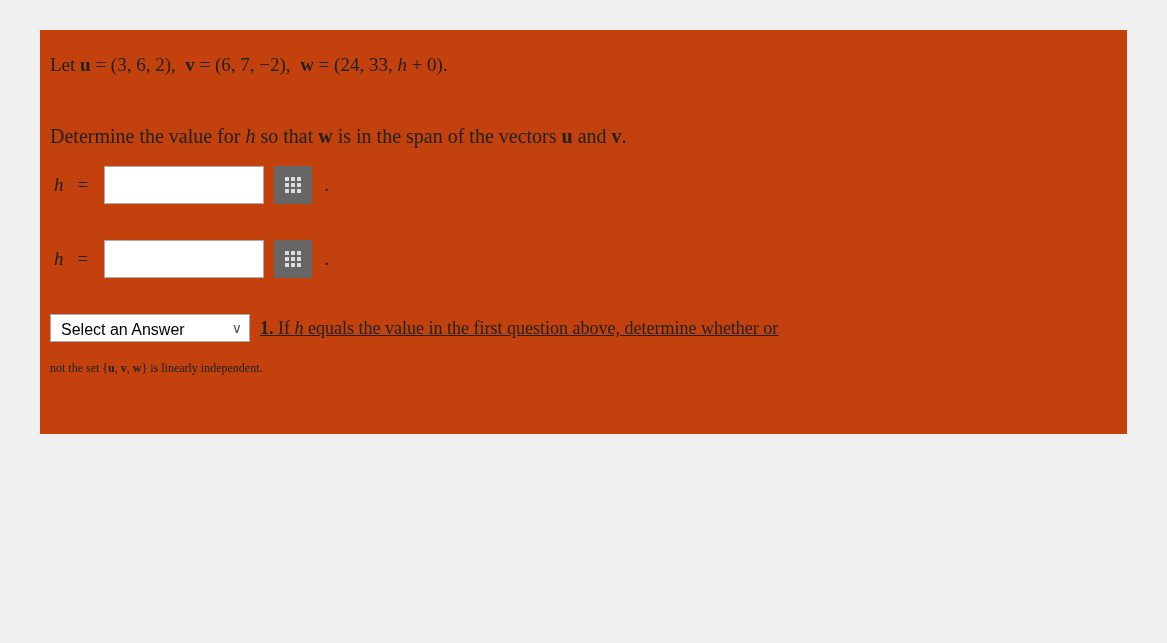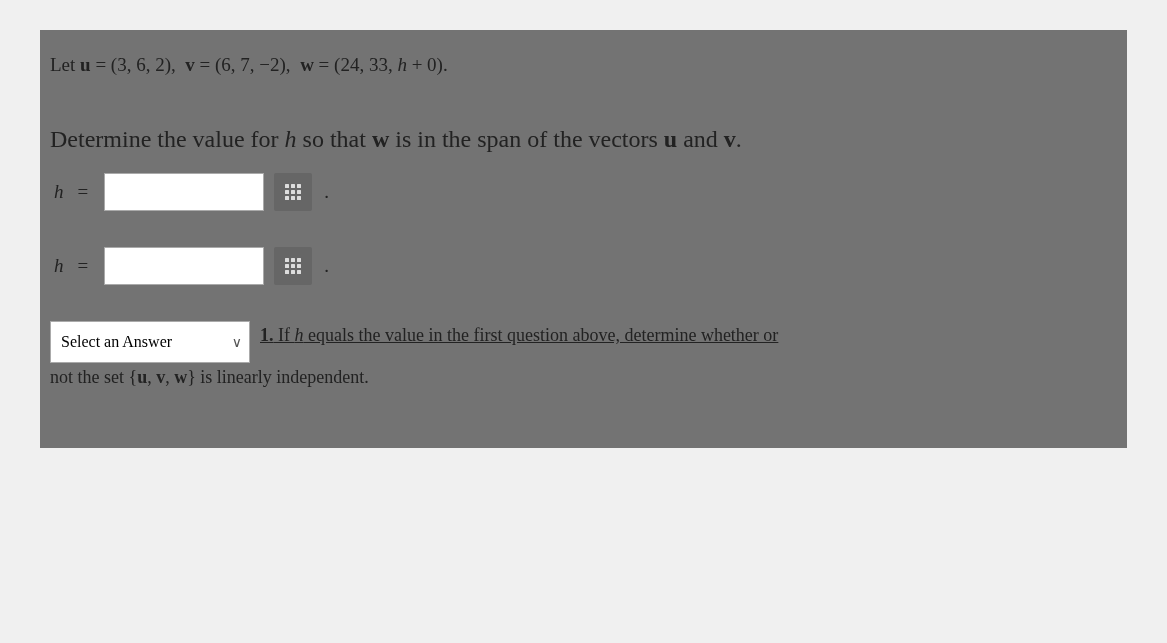--- a/index.html
+++ b/index.html
@@ -12,37 +12,37 @@
       background-color: #f0f0f0;
       font-family: Georgia, 'Times New Roman', serif;
       font-size: 18px;
       color: #222;
       width: 1167px;
       min-height: 643px;
       padding: 30px 40px;
     }
 
     .problem-container {
-      background-color: #737373;
+      background-color: #c2410c;
       padding: 20px 10px;
       max-width: 1100px;
     }
 
     .given-vectors {
       font-size: 19px;
       margin-bottom: 40px;
       line-height: 1.6;
     }
 
     .question-block {
       margin-bottom: 36px;
     }
 
     .question-text {
-      font-size: 24px;
+      font-size: 20px;
       margin-bottom: 14px;
       line-height: 1.6;
     }
 
     .answer-row {
       display: flex;
       align-items: center;
       gap: 10px;
       margin-left: 4px;
     }
@@ -96,23 +96,23 @@
       align-items: flex-start;
       margin-top: 10px;
       gap: 10px;
     }
 
     .select-dropdown {
       border: 1px solid #aaa;
       background: #fff;
       padding: 6px 10px;
       font-size: 16px;
-      font-family: Liberation Serif, serif;
+      font-family: Liberation Sans, sans-serif;
       min-width: 200px;
-      height: 42px;
+      height: 28px;
       cursor: pointer;
       appearance: none;
       -webkit-appearance: none;
       padding-right: 30px;
       position: relative;
     }
 
     .select-wrapper {
       position: relative;
       display: inline-block;
@@ -130,23 +130,23 @@
     }
 
     .question-label-text {
       font-size: 18px;
       line-height: 1.6;
       font-family: Georgia, 'Times New Roman', serif;
       text-decoration: underline;
     }
 
     .question-continuation {
-      font-size: 18px;
-      line-height: 1.6;
-      margin-top: 0;
+      font-size: 12px;
+      line-height: 1.6;
+      margin-top: 16px;
     }
 
     
     .math-bold {
       font-weight: bold;
     }
 
     .math-italic {
       font-style: italic;
     }

